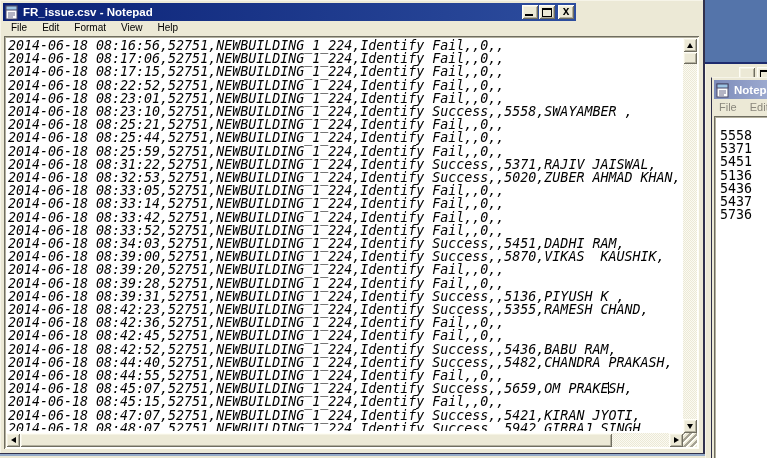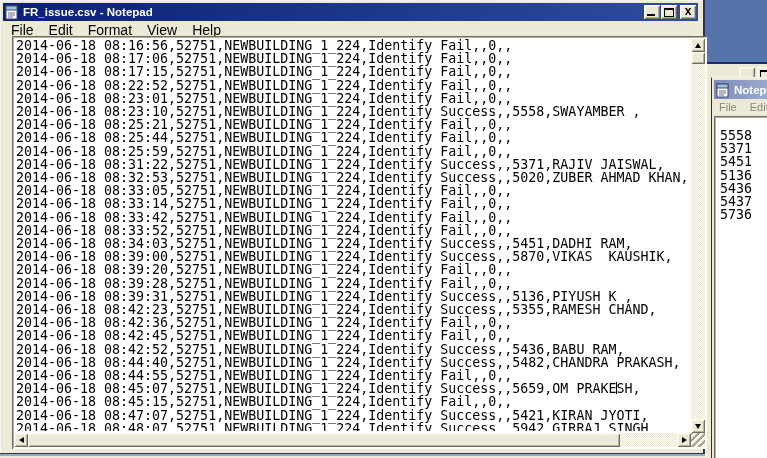--- a/index.html
+++ b/index.html
@@ -36,39 +36,39 @@
   #untitled-content pre{margin:0;padding:13px 0 0 6px;font-family:"DejaVu Sans Mono",monospace;
                         font-size:13.3px;line-height:13.2px;color:#000;}
 
   
   #main-window{left:0;top:0;width:703px;height:453px;background:#ece9d6;
                border-right:2px solid #31314d;border-bottom:1px solid #31314d;
                box-shadow:inset 1px 1px 0 #f6f4e8;}
   #bottom-strip{left:0;top:454px;width:705px;height:4px;
                 background:linear-gradient(#94aac8 0 2px,#ece9d6 2px);}
 
-  #titlebar{left:3px;top:3px;width:695px;height:18px;
+  #titlebar{left:3px;top:3px;width:573px;height:18px;
             background:linear-gradient(to right,#0a2176,#2d4d9e);
             display:flex;align-items:center;}
   #title-text{color:#fff;font-weight:bold;font-size:11.5px;margin-left:3px;flex:1;white-space:nowrap;}
   .np-icon{width:16px;height:16px;margin-left:1px;flex:0 0 auto;}
   #title-buttons{display:flex;gap:1px;margin-right:2px;}
   .win-btn{width:16px;height:14px;position:relative;}
   .glyph-min{position:absolute;left:3px;bottom:3px;width:8px;height:2px;background:#000;}
   .glyph-max{position:absolute;left:3px;top:3px;width:8px;height:6px;
              border:1px solid #000;border-top:2px solid #000;}
   .glyph-max-part{position:absolute;left:3px;top:3px;width:9px;height:7px;
              border:1px solid #000;border-top:2px solid #000;}
   .glyph-close{position:absolute;left:0;top:-1px;width:16px;text-align:center;
                font-weight:bold;font-size:12px;color:#000;line-height:14px;}
 
-  #menubar{left:3px;top:21px;width:695px;height:15px;font-size:14px;color:#000;padding-top:1px;}
+  #menubar{left:3px;top:21px;width:695px;height:15px;font-size:10px;color:#000;padding-top:1px;}
   #menubar span{display:inline-block;padding:0 7px;margin-left:1px;}
 
-  #client{left:12px;top:36px;width:695px;height:413px;}
+  #client{left:4px;top:36px;width:695px;height:413px;font-style:italic;}
   #viewport{left:2px;top:2px;width:677px;height:393px;background:#fff;overflow:hidden;
             font-family:"DejaVu Sans Mono",monospace;font-size:13.3px;}
   #viewport pre{margin:0;padding:1px 0 0 2px;font:inherit;line-height:13.2px;color:#000;}
   #caret{position:absolute;left:calc(2px + 75ch);top:344px;width:1px;height:12px;background:#000;}
 
   #vscroll{right:2px;top:2px;bottom:16px;width:14px;}
   #vscroll .btn{position:absolute;left:0;width:14px;height:14px;display:flex;align-items:center;justify-content:center;}
   #v-up{top:0;} #v-down{bottom:0;}
   #v-thumb{position:absolute;left:0;top:14px;width:14px;height:12px;}
 

